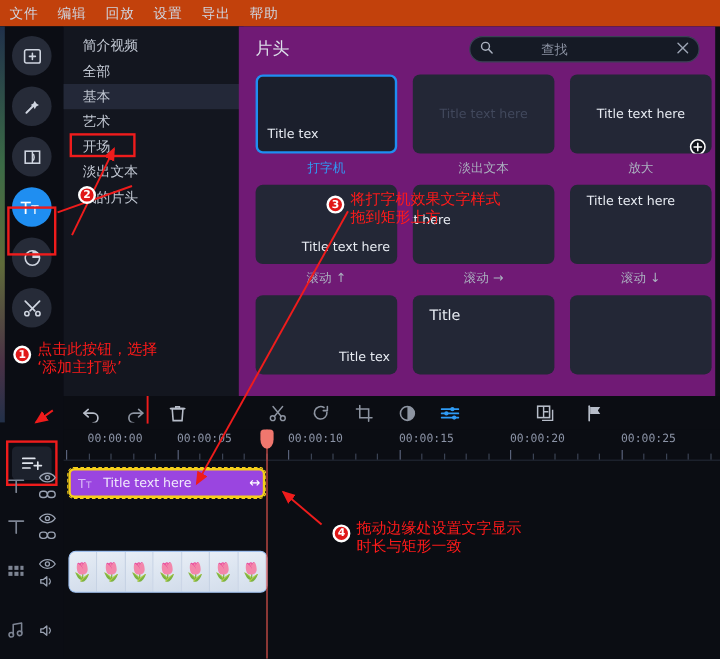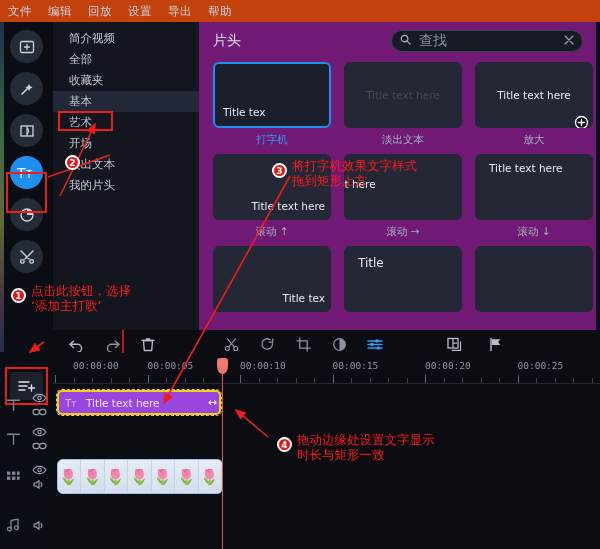--- a/index.html
+++ b/index.html
@@ -53,21 +53,21 @@
   #libmain{
     position:absolute; left:199px; top:22px; width:397px; height:308px;
     background:#701a75; overflow:hidden;
   }
   #libtitle{ position:absolute; left:14px; top:10px; font-size:14px; color:#dde2ea; }
   #searchbox{
     position:absolute; right:13px; top:8px; width:192px; height:22px;
     border:1px solid #3a4154; border-radius:11px; background:#151a25;
     display:flex; align-items:center; padding:0 8px; gap:8px;
   }
-  #searchbox .ph{ color:#8d94a4; font-size:14px; flex:1; }
+  #searchbox .ph{ color:#8d94a4; font-size:11px; flex:1;margin-left:32px; }
   .grid{ position:absolute; left:14px; top:40px; width:380px; }
   .cellwrap{ position:absolute; width:118px; }
   .thumb{
     width:118px; height:66px; border-radius:6px; background:#232736;
     display:flex; align-items:center; justify-content:center; position:relative; overflow:hidden;
   }
   .thumb.selected{ border:2px solid #1f8ef1; background:#1b1f2c; }
   .thumb .tt{ color:#e6eaf1; font-size:10.5px; }
   .thumb .tt.dim{ color:#41485c; }
   .thumb .tt.bl{ position:absolute; left:8px; bottom:8px; }
@@ -180,21 +180,20 @@
         <path d="M1 3h10M1 7h8M1 11h6" stroke="#dfe4ec" stroke-width="1.4" stroke-linecap="round"></path>
         <path d="M13.5 6v6M10.5 9h6" stroke="#dfe4ec" stroke-width="1.4" stroke-linecap="round"></path>
       </svg>
   </div>
   <div id="addtracksel"></div>
 </div>
 
 <div id="libside">
   <div class="libitem">简介视频</div>
   <div class="libitem">全部</div>
-  <div class="libitem">收藏夹</div>
   <div class="libitem sel">基本</div>
   <div class="libitem">艺术</div>
   <div class="libitem">开场</div>
   <div class="libitem">淡出文本</div>
   <div class="libitem">我的片头</div>
 </div>
 <div id="libsel"></div>
 
 <div id="libmain">
   <div id="libtitle">片头</div>

